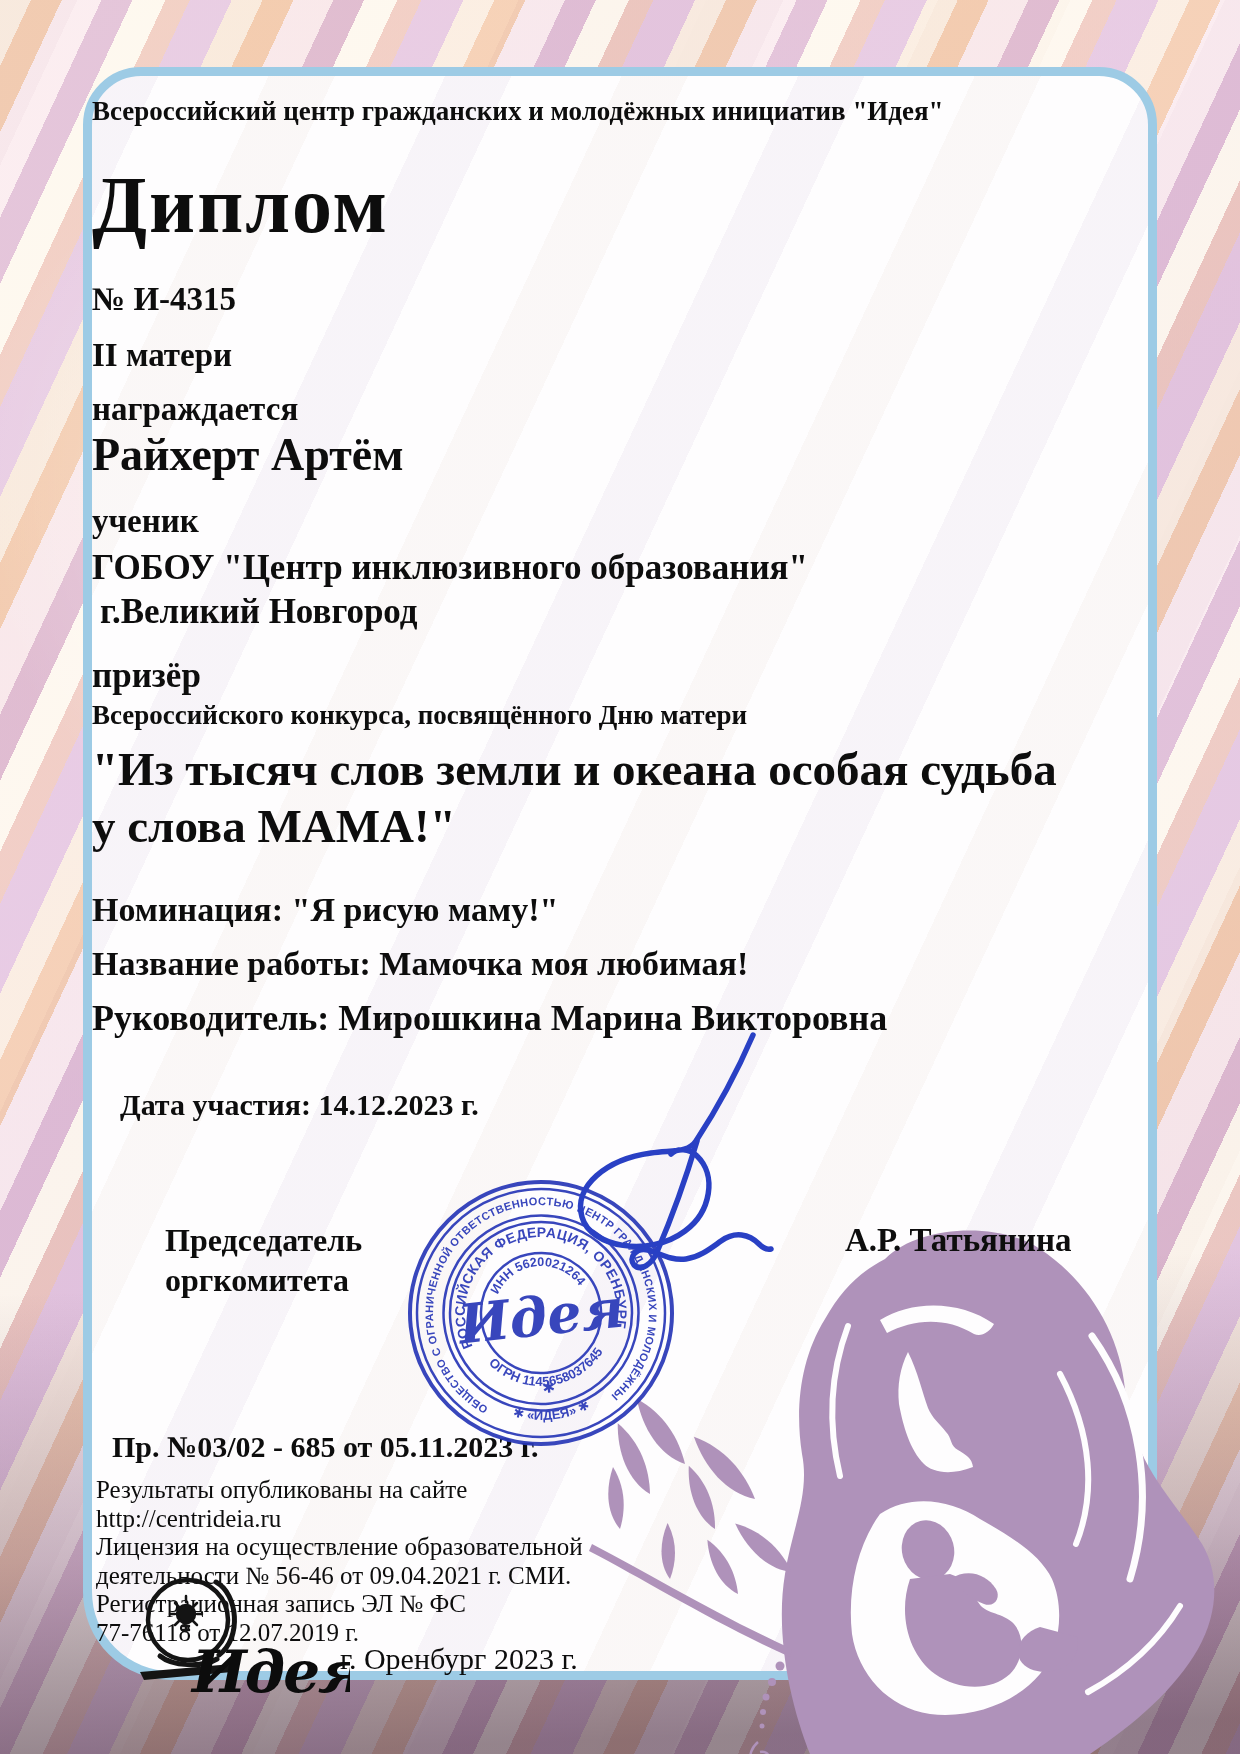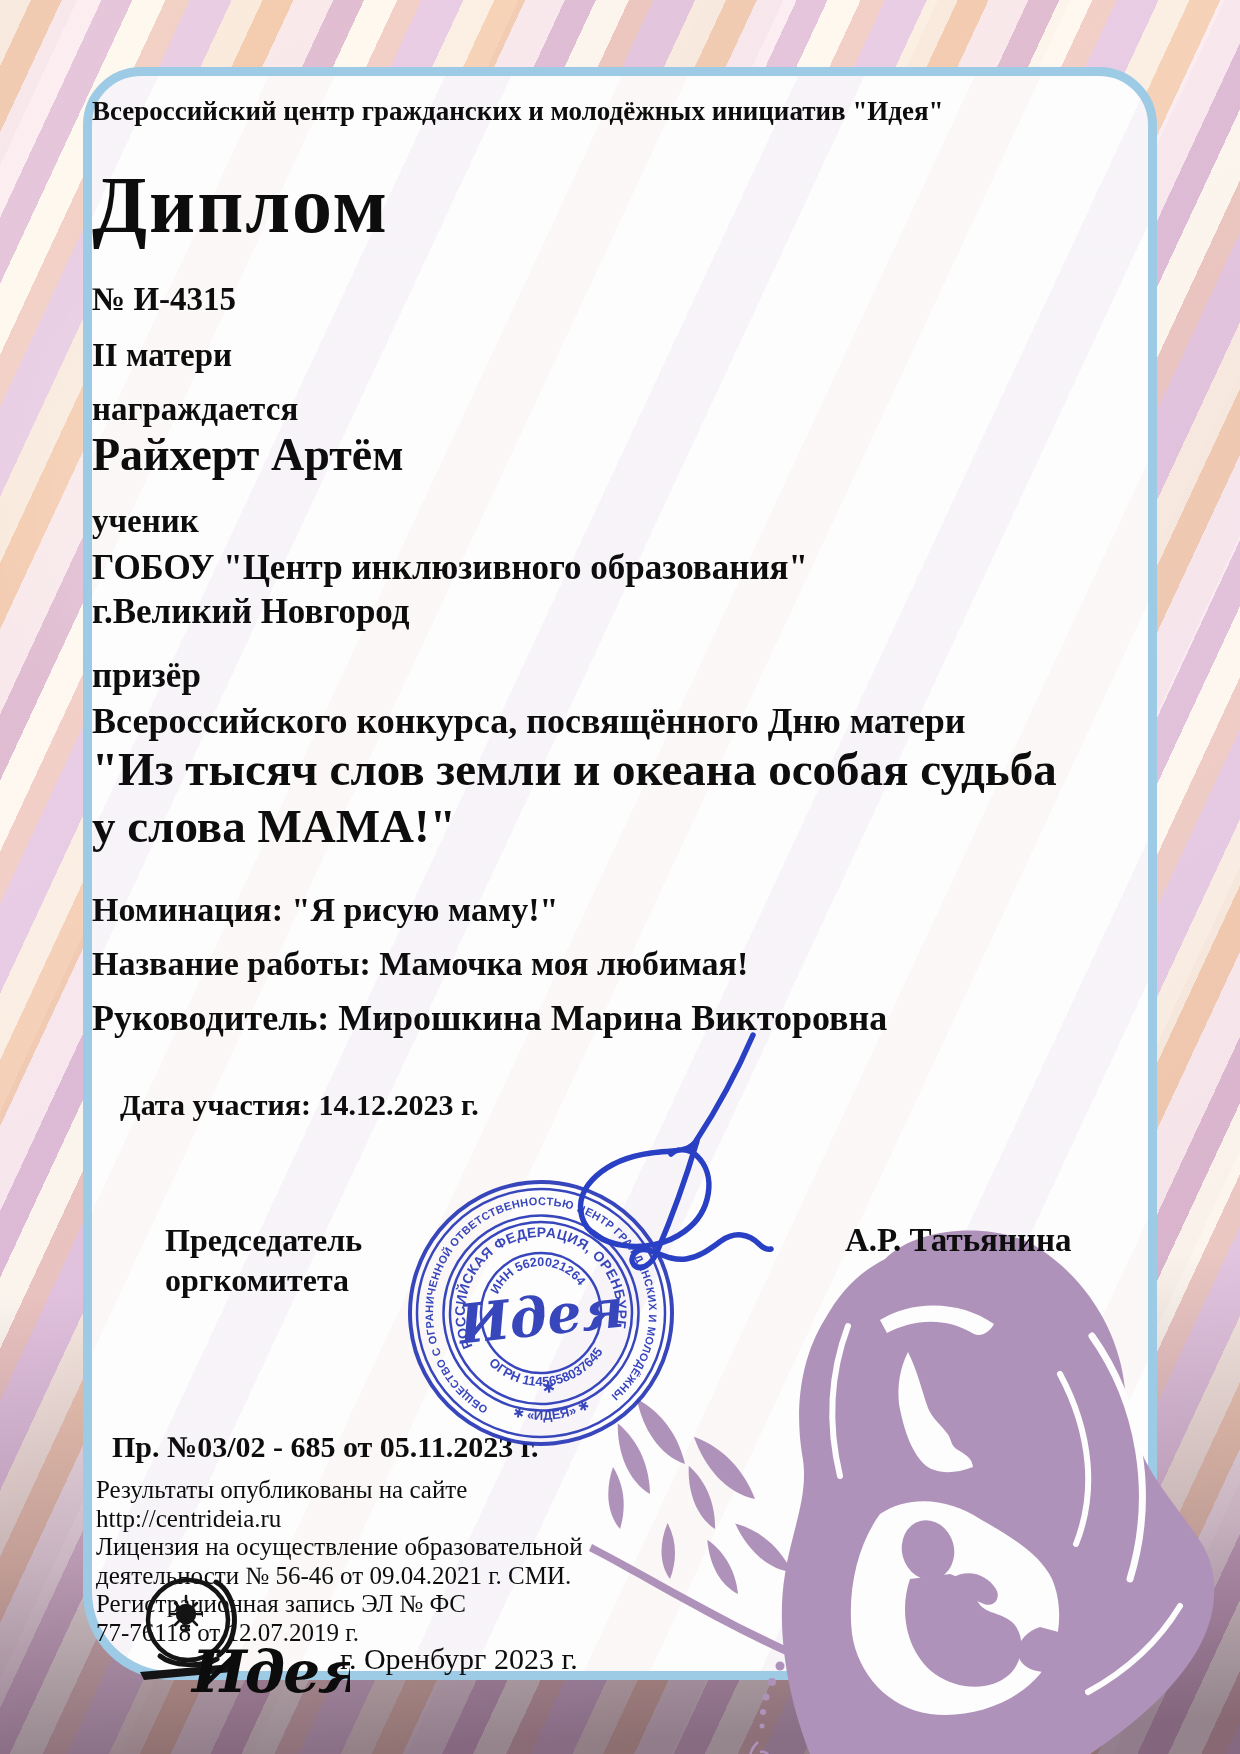--- a/index.html
+++ b/index.html
@@ -32,23 +32,23 @@
   }
   .line{position:absolute; left:92px; width:1056px; text-align:left; font-weight:bold; z-index:4; white-space:nowrap;}
   .org-header{top:96px; font-size:27px;}
   .title{top:160px; font-size:80px; letter-spacing:2px;}
   .number{top:281px; font-size:33px;}
   .degree{top:337px; font-size:33px;}
   .awarded{top:391px; font-size:33px;}
   .recipient{top:428px; font-size:46px;}
   .role{top:503px; font-size:33px;}
   .school1{top:548px; font-size:35px;}
-  .school2{top:592px; font-size:35px;}
+  .school2{top:592px; font-size:35px;padding-left:8px;}
   .result{top:656px; font-size:35px;}
-  .contest-intro{top:700px; font-size:36px;}
+  .contest-intro{top:700px; font-size:27px;}
   .contest1{top:742px; font-size:47px;}
   .contest2{top:799px; font-size:47px;}
   .nomination{top:891px; font-size:34px;}
   .work-title{top:945px; font-size:34px;}
   .supervisor{top:997px; font-size:36px;}
   .date{top:1088px; left:120px; width:auto; text-align:left; font-size:30px;}
   .chairman{top:1220px; left:165px; width:340px; text-align:left; font-size:32px; line-height:40px;}
   .chair-name{top:1222px; left:845px; width:auto; text-align:left; font-size:33px;}
   .protocol{top:1430px; left:112px; width:auto; text-align:left; font-size:30px;}
   .footer-block{position:absolute; left:96px; top:1476px; width:500px; text-align:left;

